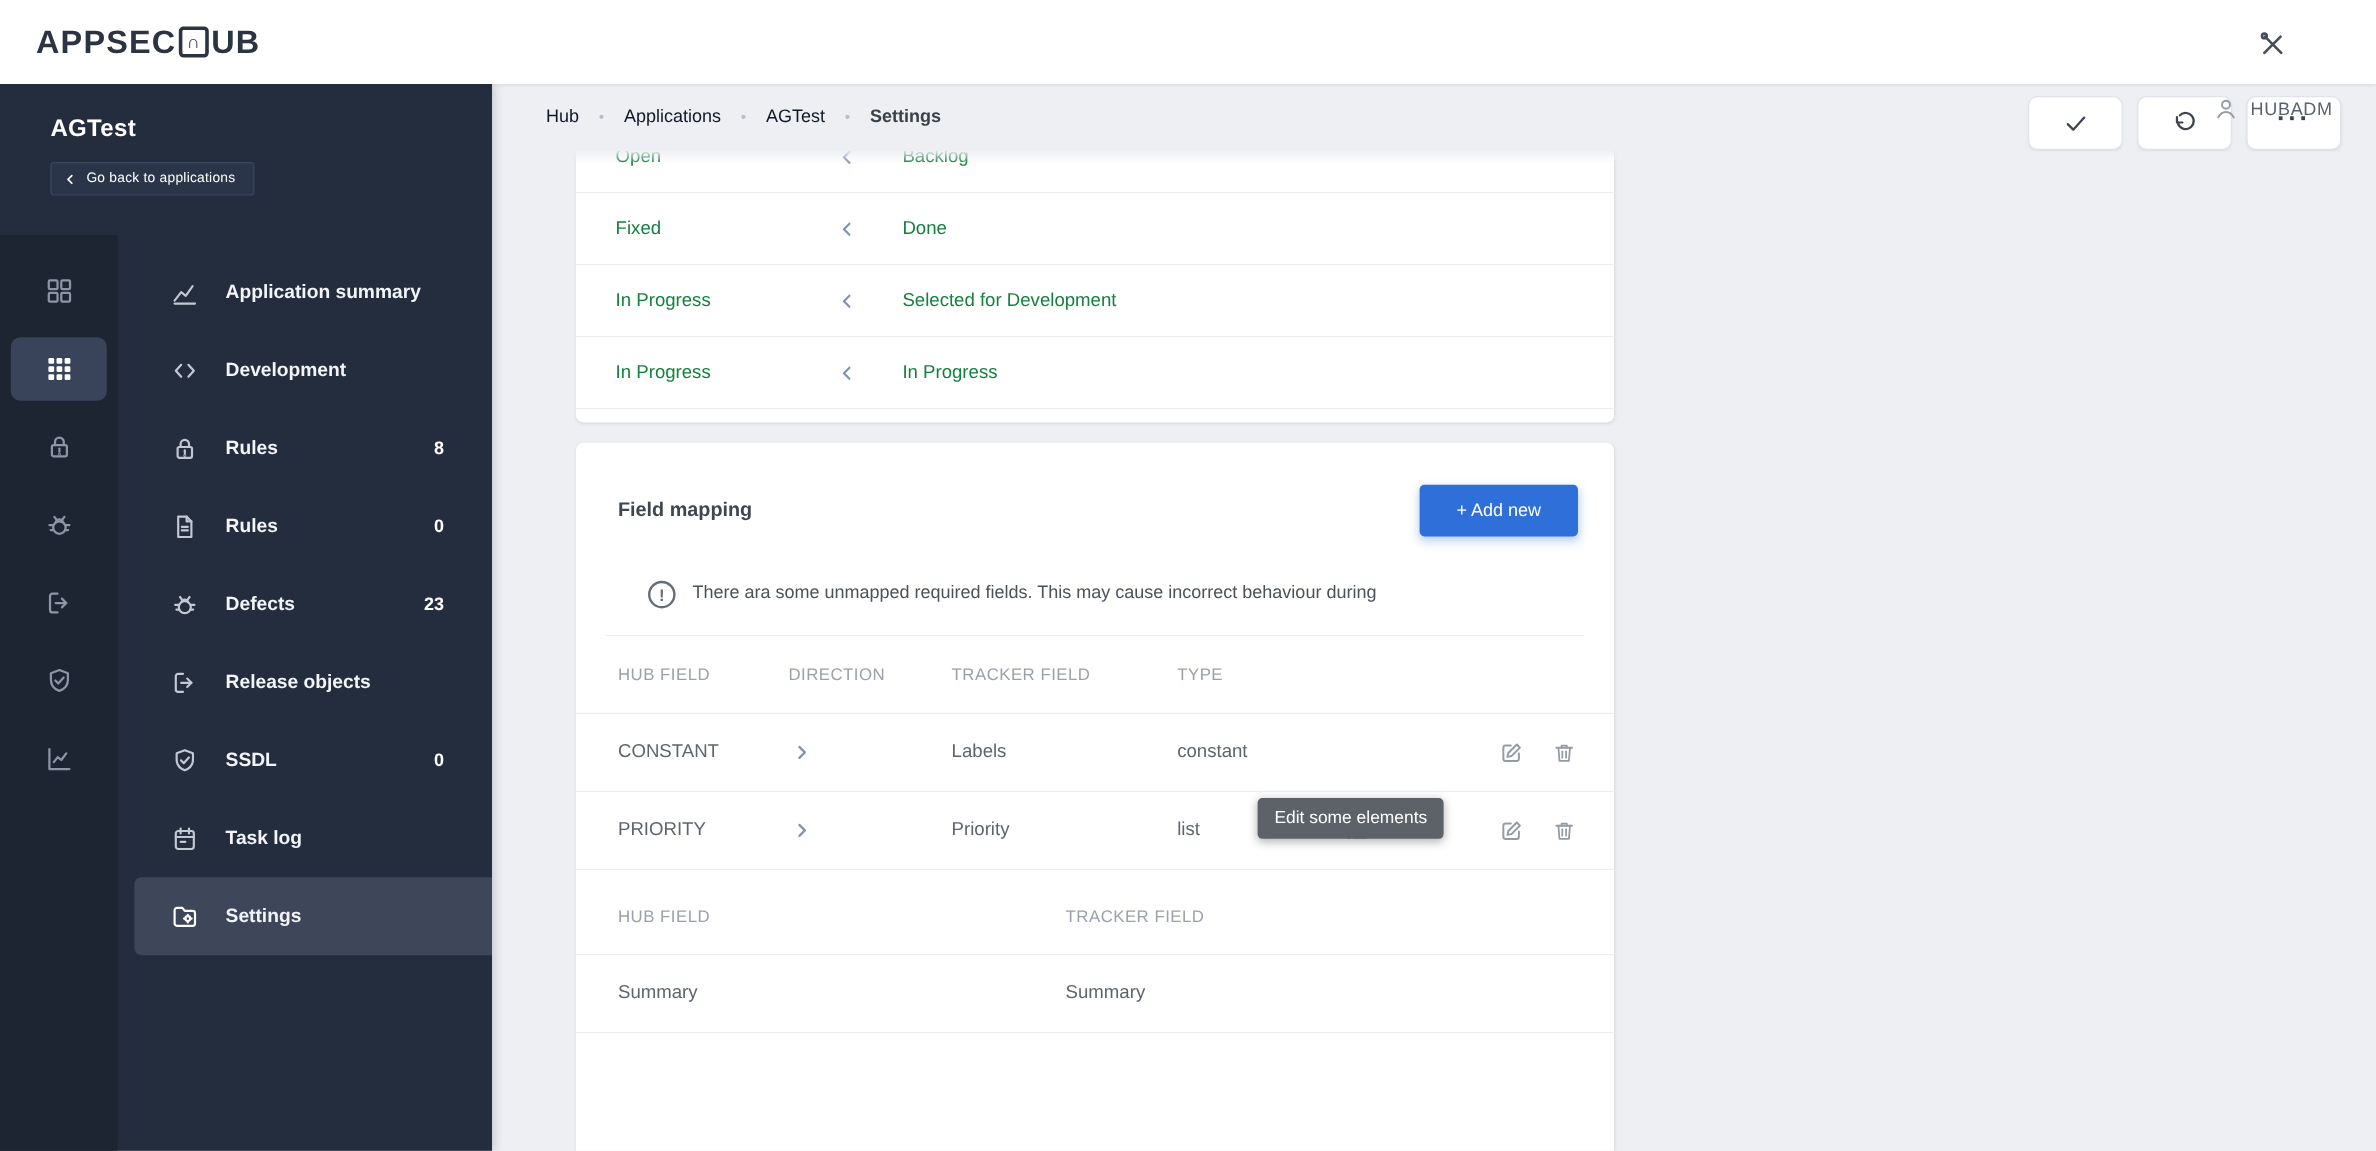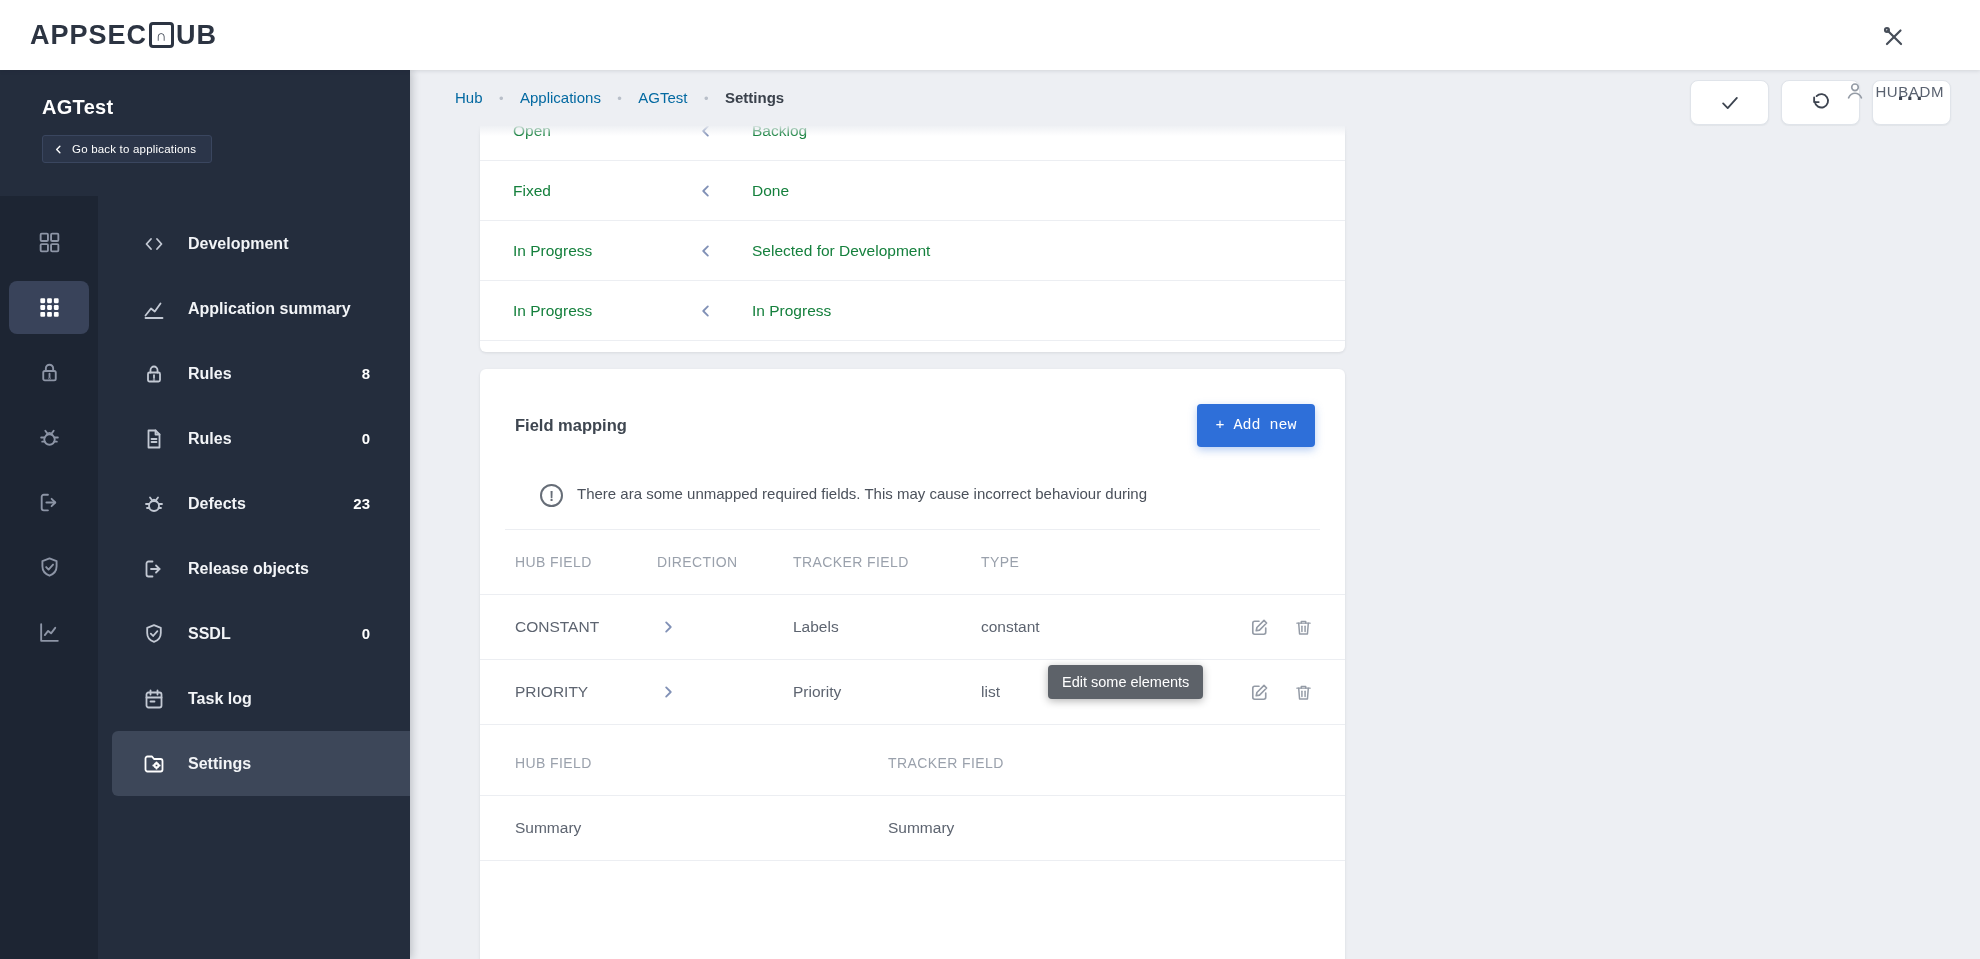--- a/index.html
+++ b/index.html
@@ -68,21 +68,21 @@
   .crumbbar {
     position:absolute; top:0; left:0; right:0; height:56px; z-index:20;
     background:#edeff3;
     display:flex; align-items:center; padding-left:45px;
   }
   .crumbbar:after {
     content:""; position:absolute; left:0; right:0; top:56px; height:10px;
     background:linear-gradient(rgba(237,239,243,.9), rgba(237,239,243,0));
     pointer-events:none;
   }
-  .crumb { color:#0369a1; font-size:15px; cursor:pointer; }
+  .crumb { color:#0f172a; font-size:15px; cursor:pointer; }
   .crumb.current { color:#3a414b; font-weight:700; cursor:default; }
   .crumb-sep { color:#b9bfc9; font-size:13px; margin:0 12px; }
   .crumb-actions { position:absolute; top:10px; right:29px; display:flex; gap:12px; }
   .act-btn {
     width:79px; height:45px; background:#fff; border:1px solid #e0e4ea; border-radius:8px;
     display:flex; align-items:center; justify-content:center;
     color:#3d4450; cursor:pointer; box-shadow:0 1px 2px rgba(20,26,38,.06);
   }
   .more-glyph { font-size:22px; font-weight:700; letter-spacing:2px; line-height:1; padding-bottom:8px; color:#3d4450; }
 
@@ -97,22 +97,22 @@
     border-bottom:1px solid #eceef2;
     font-size:15.5px; color:#15803d;
   }
   .dir-icon { color:#8191b6; }
 
   
   .card-fields { margin-top:17px; position:relative; min-height:650px; }
   .fm-head { display:flex; align-items:center; justify-content:space-between; padding:35px 30px 0 35px; }
   .fm-title { font-size:16.5px; color:#3e4650; }
   .add-btn {
-    width:118px; height:43px; background:#2e6fd9; color:#fff; border:none; border-radius:4px;
-    font-size:15px; cursor:pointer; font-family:Liberation Mono, monospace;
+    width:132px; height:43px; background:#2e6fd9; color:#fff; border:none; border-radius:4px;
+    font-size:15px; cursor:pointer; font-family:Liberation Sans, sans-serif;
     box-shadow:0 3px 8px rgba(46,111,217,.35);
   }
   .warning { display:flex; gap:14px; padding:36px 35px 0 60px; }
   .warn-icon {
     width:23px; height:23px; border:2px solid #666d77; border-radius:50%;
     color:#666d77; font-weight:700; font-size:14px;
     display:flex; align-items:center; justify-content:center;
     flex-shrink:0; margin-top:1px;
   }
   .warn-text { font-size:15px; color:#4b515b; line-height:22px; }
@@ -248,31 +248,31 @@
         <svg width="25" height="25" viewBox="0 0 24 24" fill="none" stroke="currentColor" stroke-width="1.8" stroke-linecap="round" stroke-linejoin="round">
           <path d="M4 4v16h16"></path>
           <path d="M7.5 14.5l3.2-4 2.8 2.3 4-5.3"></path>
         </svg>
       </div>
     </div>
 
     <nav class="menu">
       <div class="menu-item">
         <svg width="24" height="24" viewBox="0 0 24 24" fill="none" stroke="currentColor" stroke-width="1.8" stroke-linecap="round" stroke-linejoin="round">
+          <path d="M3.5 18.5l5.5-7 3.8 3 5.7-8"></path>
+            <path d="M3.5 21h17"></path>
+        </svg>
+        <span class="mi-label">Application summary</span>
+      </div>
+      <div class="menu-item">
+        <svg width="24" height="24" viewBox="0 0 24 24" fill="none" stroke="currentColor" stroke-width="1.8" stroke-linecap="round" stroke-linejoin="round">
           <path d="M9 7 4.5 12 9 17"></path>
             <path d="M15 7l4.5 5L15 17"></path>
         </svg>
         <span class="mi-label">Development</span>
-      </div>
-      <div class="menu-item">
-        <svg width="24" height="24" viewBox="0 0 24 24" fill="none" stroke="currentColor" stroke-width="1.8" stroke-linecap="round" stroke-linejoin="round">
-          <path d="M3.5 18.5l5.5-7 3.8 3 5.7-8"></path>
-            <path d="M3.5 21h17"></path>
-        </svg>
-        <span class="mi-label">Application summary</span>
       </div>
       <div class="menu-item">
         <svg width="24" height="24" viewBox="0 0 24 24" fill="none" stroke="currentColor" stroke-width="1.8" stroke-linecap="round" stroke-linejoin="round">
           <rect x="6" y="10.5" width="12" height="9" rx="1.5"></rect>
           <path d="M8.5 10.5V8a3.5 3.5 0 0 1 7 0v2.5"></path>
           <path d="M12 13.2v2.6"></path>
             <circle cx="12" cy="17.6" r="0.3" fill="currentColor"></circle>
         </svg>
         <span class="mi-label">Rules</span>
         <span class="mi-badge">8</span>

